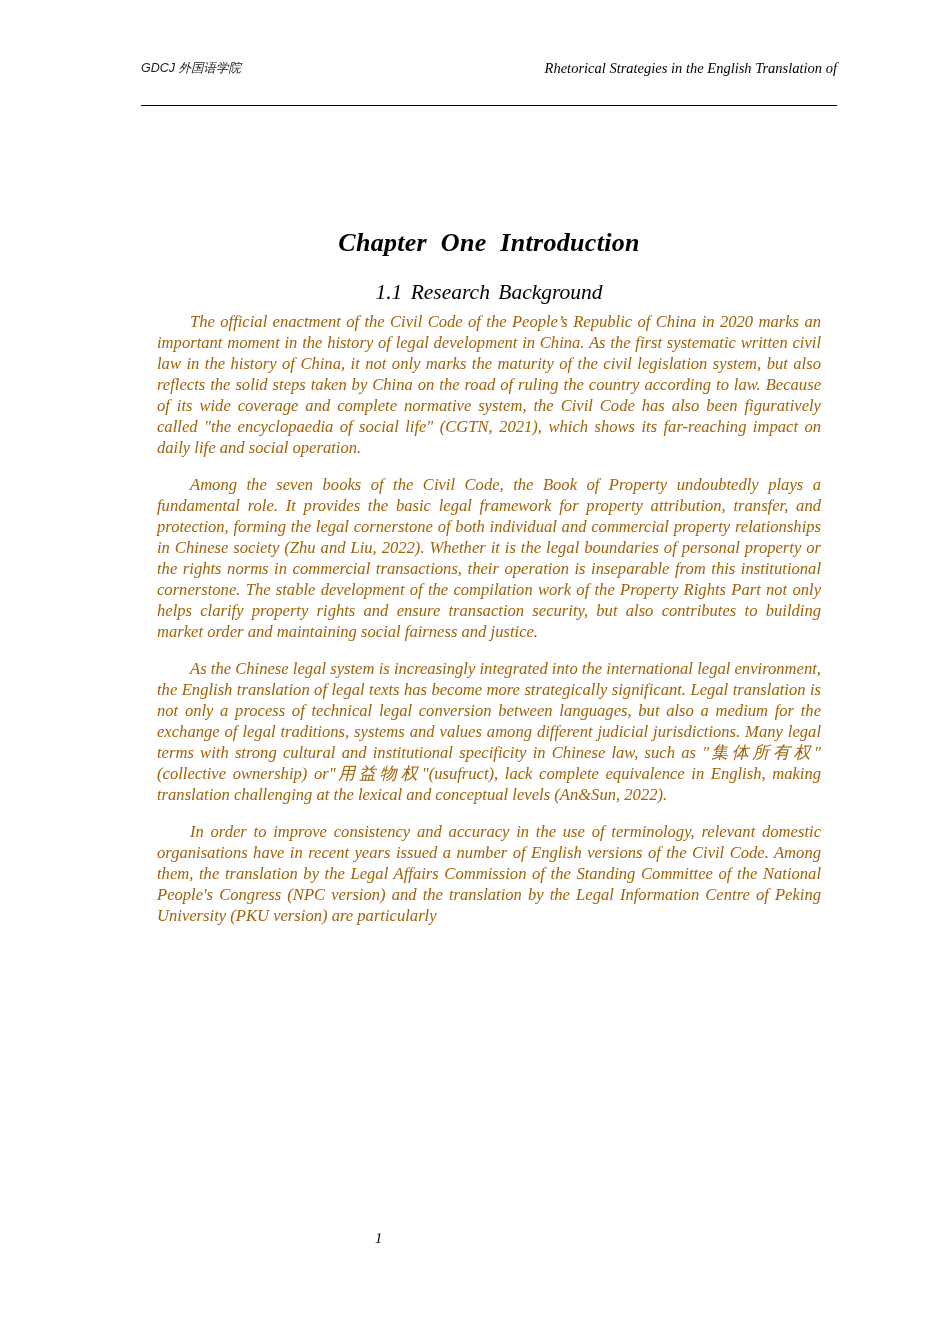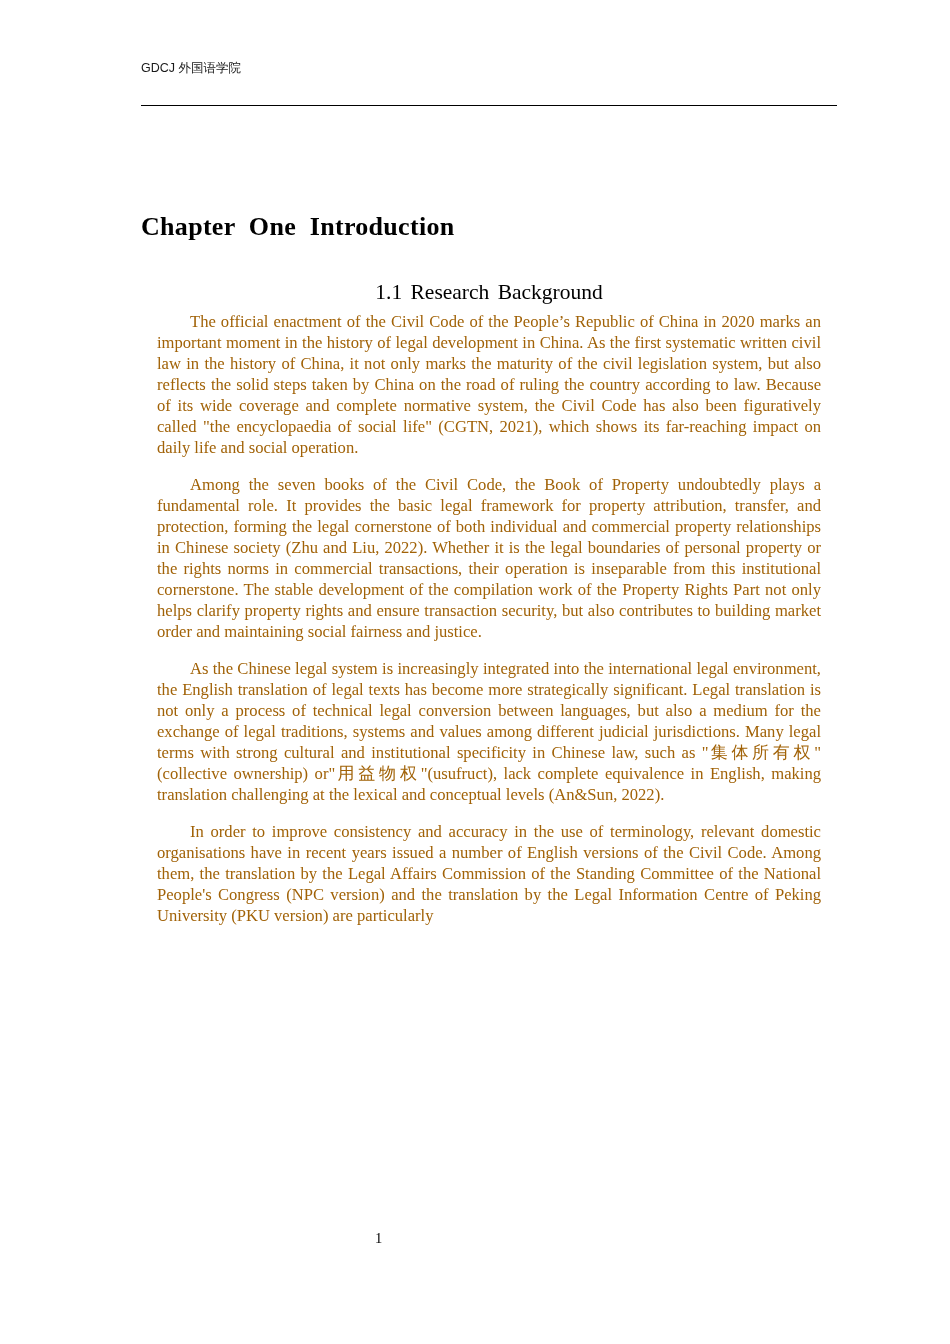--- a/index.html
+++ b/index.html
@@ -15,20 +15,21 @@
     color: #000000;
     overflow: hidden;
   }
 
   .page {
     position: absolute;
     left: 0; top: 0;
     width: 950px;
     height: 1344px;
     background: #ffffff;
+    font-style: italic;
   }
 
   
   .header {
     position: absolute;
     left: 141px;
     top: 58px;
     width: 696px;
   }
   .header-row {
@@ -57,22 +58,23 @@
     top: 105px;
     width: 696px;
     height: 0;
     border-top: 1.6px solid #000000;
   }
 
   
   .chapter-title {
     position: absolute;
     left: 141px;
-    top: 193px;
+    top: 209px;
     width: 696px;
+    text-align: center;
     font-size: 26px;
     font-weight: bold;
     letter-spacing: 0.3px;
     word-spacing: 7px;
     line-height: 34px;
   }
 
   
   .section-heading {
     position: absolute;
@@ -123,20 +125,21 @@
 </style>
 </head>
 <body>
 
 <div class="page">
 
   <div class="header">
     <div class="header-row">
       <div class="header-left">GDCJ 外国语学院</div>
       <div class="header-right">
+        <div>Rhetorical Strategies in the English Translation of</div>
       </div>
     </div>
   </div>
   <div class="header-rule"></div>
 
   <h1 class="chapter-title">Chapter  One  Introduction</h1>
 
   <h2 class="section-heading">1.1  Research Background</h2>
 
   <div class="body-text">

